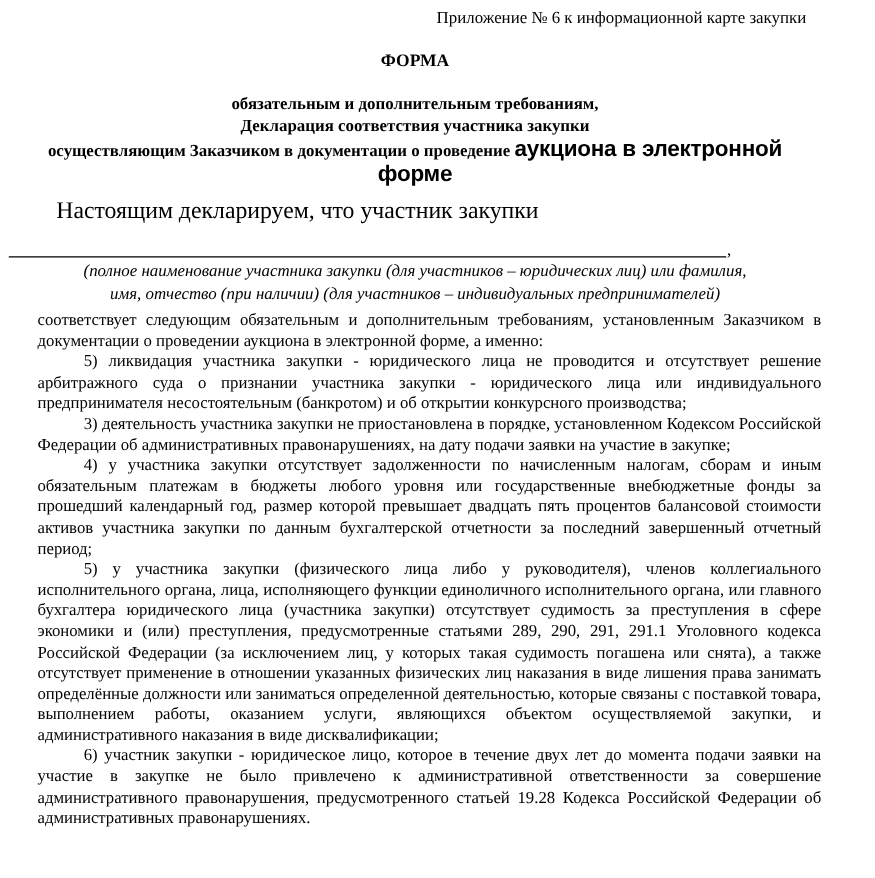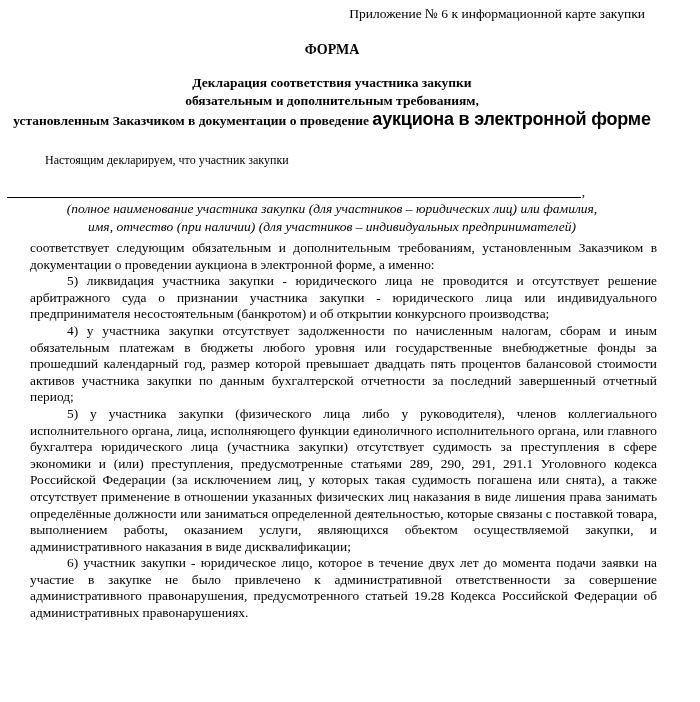--- a/index.html
+++ b/index.html
@@ -33,22 +33,22 @@
     line-height: 18px;
     margin-top: 16px;
   }
   .title-sans {
     font-family: "Liberation Sans", "DejaVu Sans", sans-serif;
     font-size: 18px;
     letter-spacing: -0.2px;
   }
 
   .declaration-intro {
-    margin-top: 22px;
-    font-size: 12px;
+    margin-top: 10px;
+    font-size: 19px;
     line-height: 17px;
     text-indent: 38px;
   }
 
   .fill-row {
     display: flex;
     align-items: flex-end;
     height: 16px;
     margin: 13px 72px 0 0;
     font-size: 13.5px;
@@ -82,35 +82,36 @@
 </head>
 <body>
 
 <div class="page">
 
   <div class="header-note">Приложение № 6 к информационной карте закупки</div>
 
   <div class="form-label">ФОРМА</div>
 
   <div class="title-block">
+    <div>обязательным и дополнительным требованиям,</div>
     <div>Декларация соответствия участника закупки</div>
-    <div>обязательным и дополнительным требованиям,</div>
-    <div><span>установленным Заказчиком в документации о проведение </span><span class="title-sans">аукциона в электронной форме</span></div>
+    <div><span>осуществляющим Заказчиком в документации о проведение </span><span class="title-sans">аукциона в электронной форме</span></div>
   </div>
 
   <div class="declaration-intro">Настоящим декларируем, что участник закупки</div>
 
   <div class="fill-row">
     <span class="fill-line"></span>
     <span class="fill-comma">,</span>
   </div>
 
   <div class="fill-caption">(полное наименование участника закупки (для участников – юридических лиц) или фамилия, имя, отчество (при наличии) (для участников – индивидуальных предпринимателей)</div>
 
   <div class="body-text">
     <p>соответствует следующим обязательным и дополнительным требованиям, установленным Заказчиком в документации о проведении аукциона в электронной форме, а именно:</p>
     <p class="indent">5) ликвидация участника закупки - юридического лица не проводится и отсутствует решение арбитражного суда о признании участника закупки - юридического лица или индивидуального предпринимателя несостоятельным (банкротом) и об открытии конкурсного производства;</p>
+    <p class="indent">3) деятельность участника закупки не приостановлена в порядке, установленном Кодексом Российской Федерации об административных правонарушениях, на дату подачи заявки на участие в закупке;</p>
     <p class="indent">4) у участника закупки отсутствует задолженности по начисленным налогам, сборам и иным обязательным платежам в бюджеты любого уровня или государственные внебюджетные фонды за прошедший календарный год, размер которой превышает двадцать пять процентов балансовой стоимости активов участника закупки по данным бухгалтерской отчетности за последний завершенный отчетный период;</p>
     <p class="indent">5) у участника закупки (физического лица либо у руководителя), членов коллегиального исполнительного органа, лица, исполняющего функции единоличного исполнительного органа, или главного бухгалтера юридического лица (участника закупки) отсутствует судимость за преступления в сфере экономики и (или) преступления, предусмотренные статьями 289, 290, 291, 291.1 Уголовного кодекса Российской Федерации (за исключением лиц, у которых такая судимость погашена или снята), а также отсутствует применение в отношении указанных физических лиц наказания в виде лишения права занимать определённые должности или заниматься определенной деятельностью, которые связаны с поставкой товара, выполнением работы, оказанием услуги, являющихся объектом осуществляемой закупки, и административного наказания в виде дисквалификации;</p>
     <p class="indent">6) участник закупки - юридическое лицо, которое в течение двух лет до момента подачи заявки на участие в закупке не было привлечено к административной ответственности за совершение административного правонарушения, предусмотренного статьей 19.28 Кодекса Российской Федерации об административных правонарушениях.</p>
   </div>
 
 </div>
 
 </body></html>

